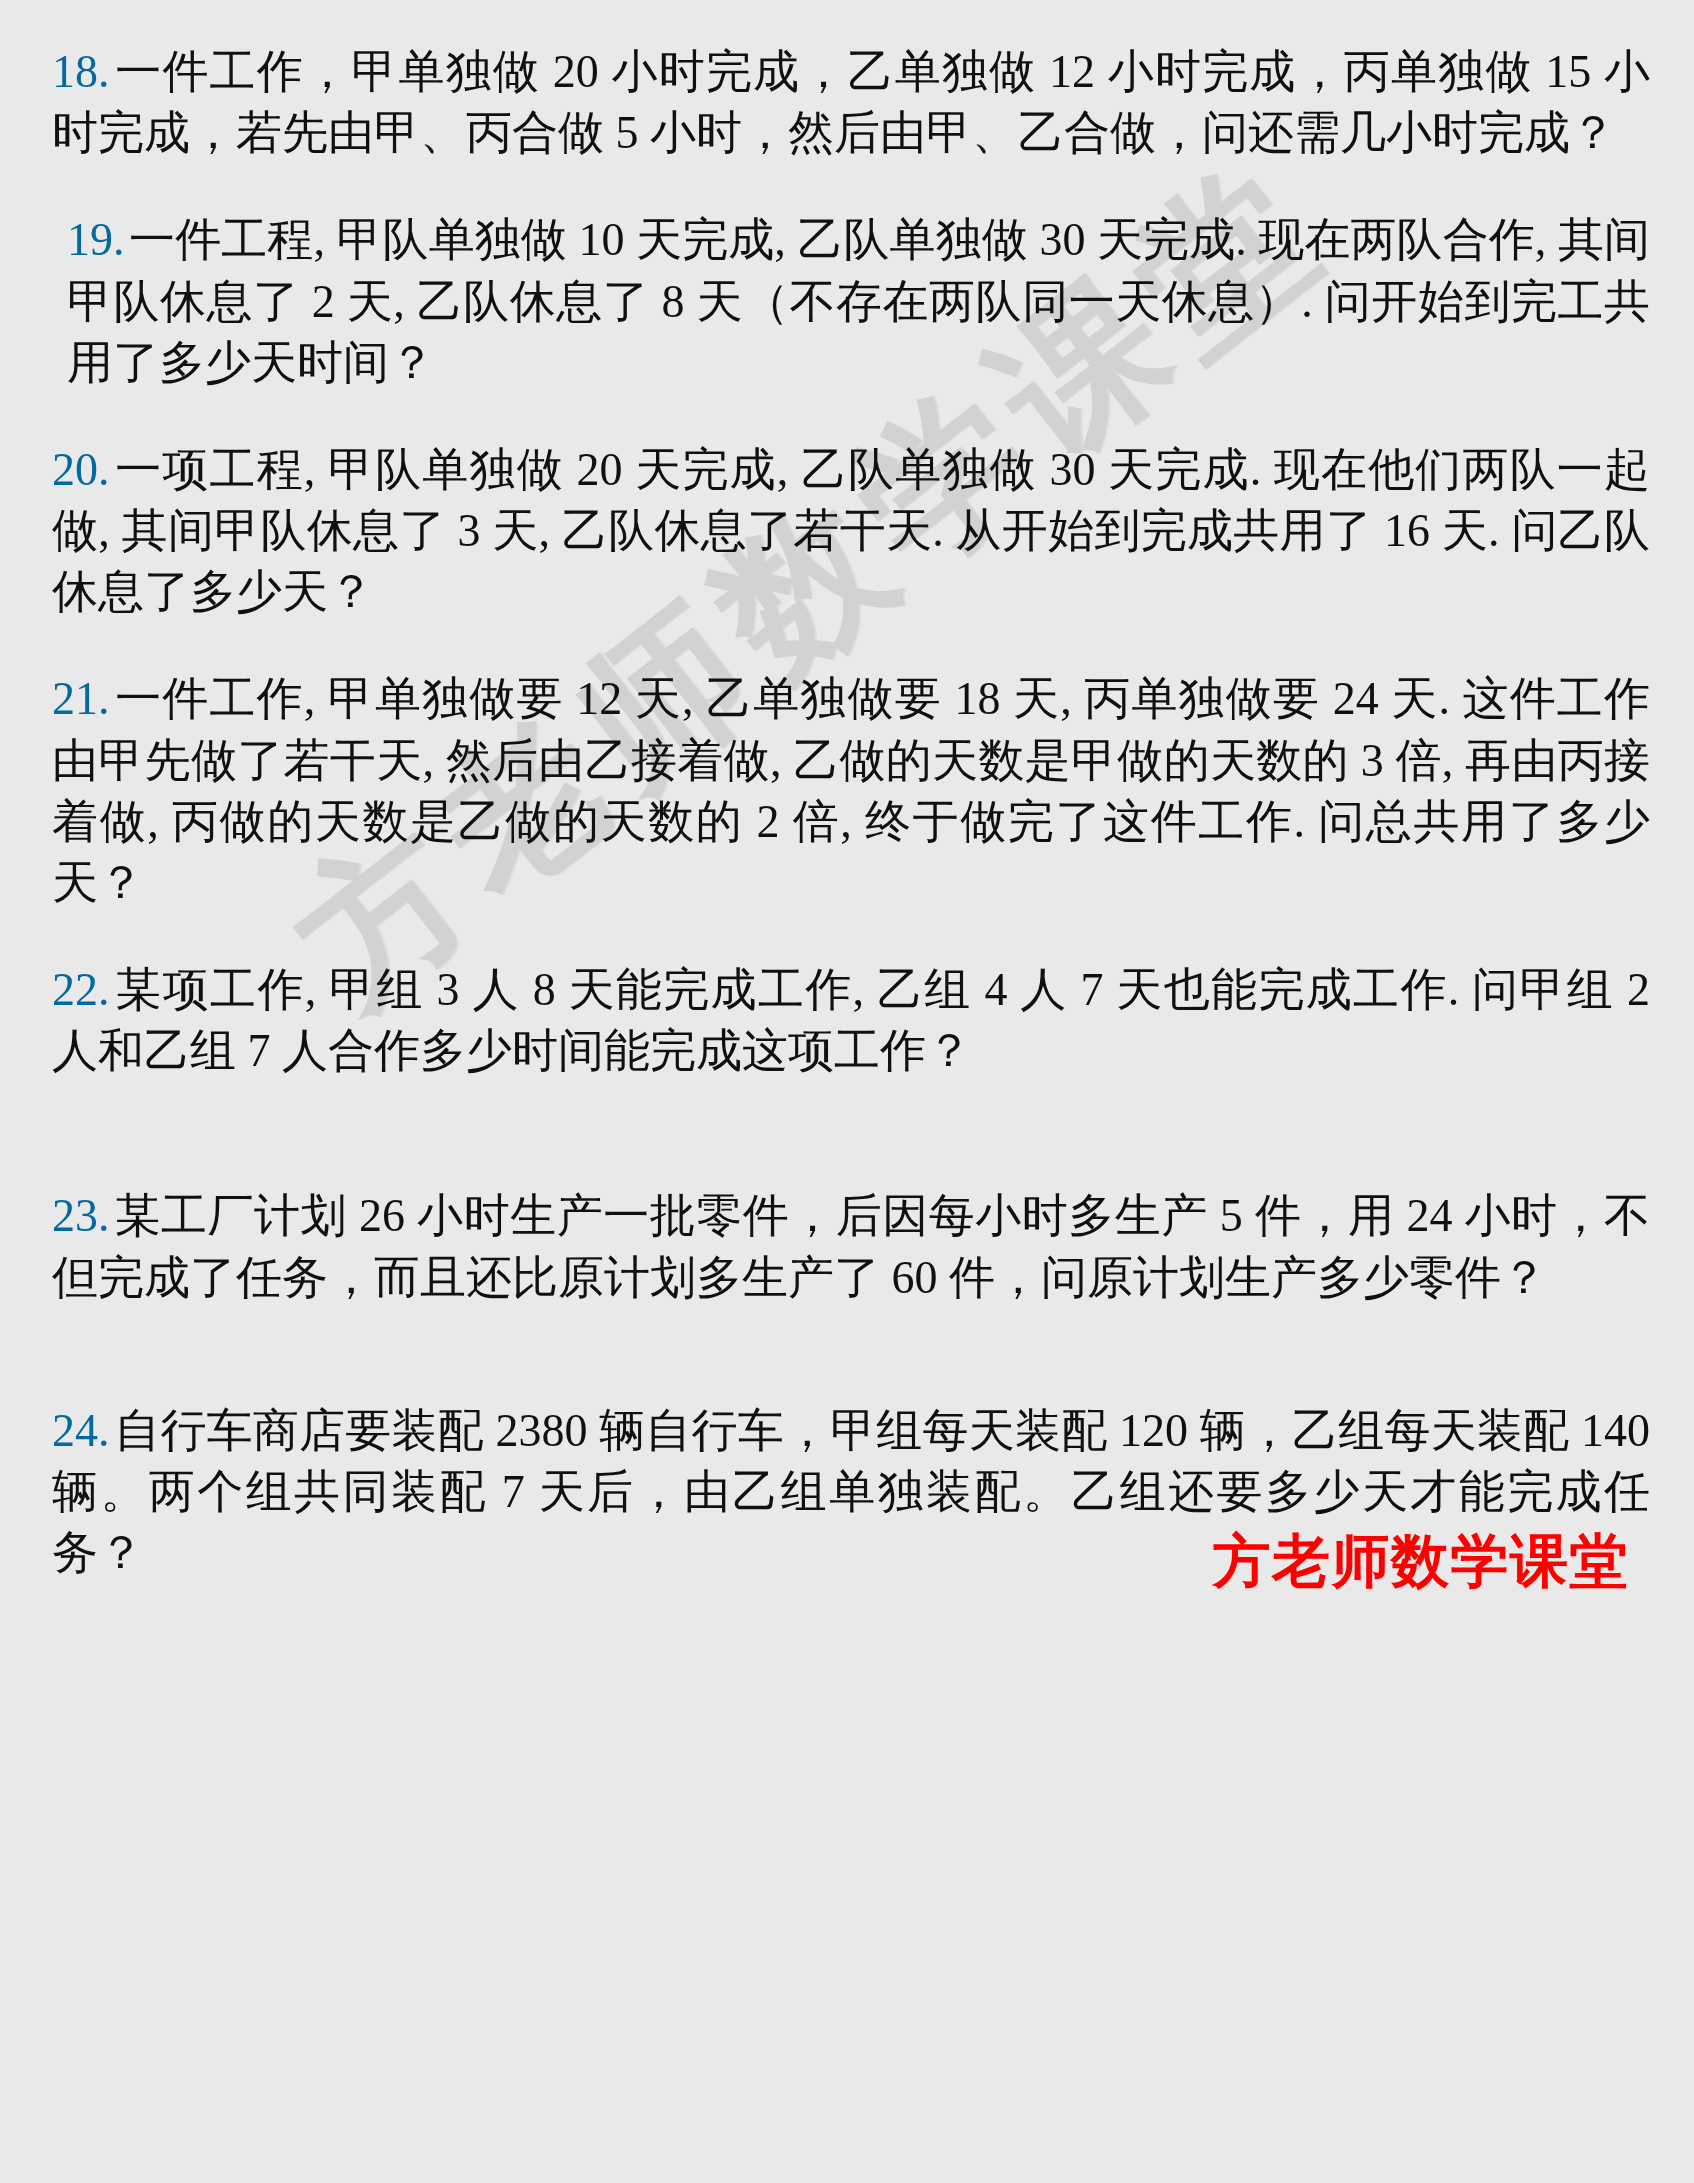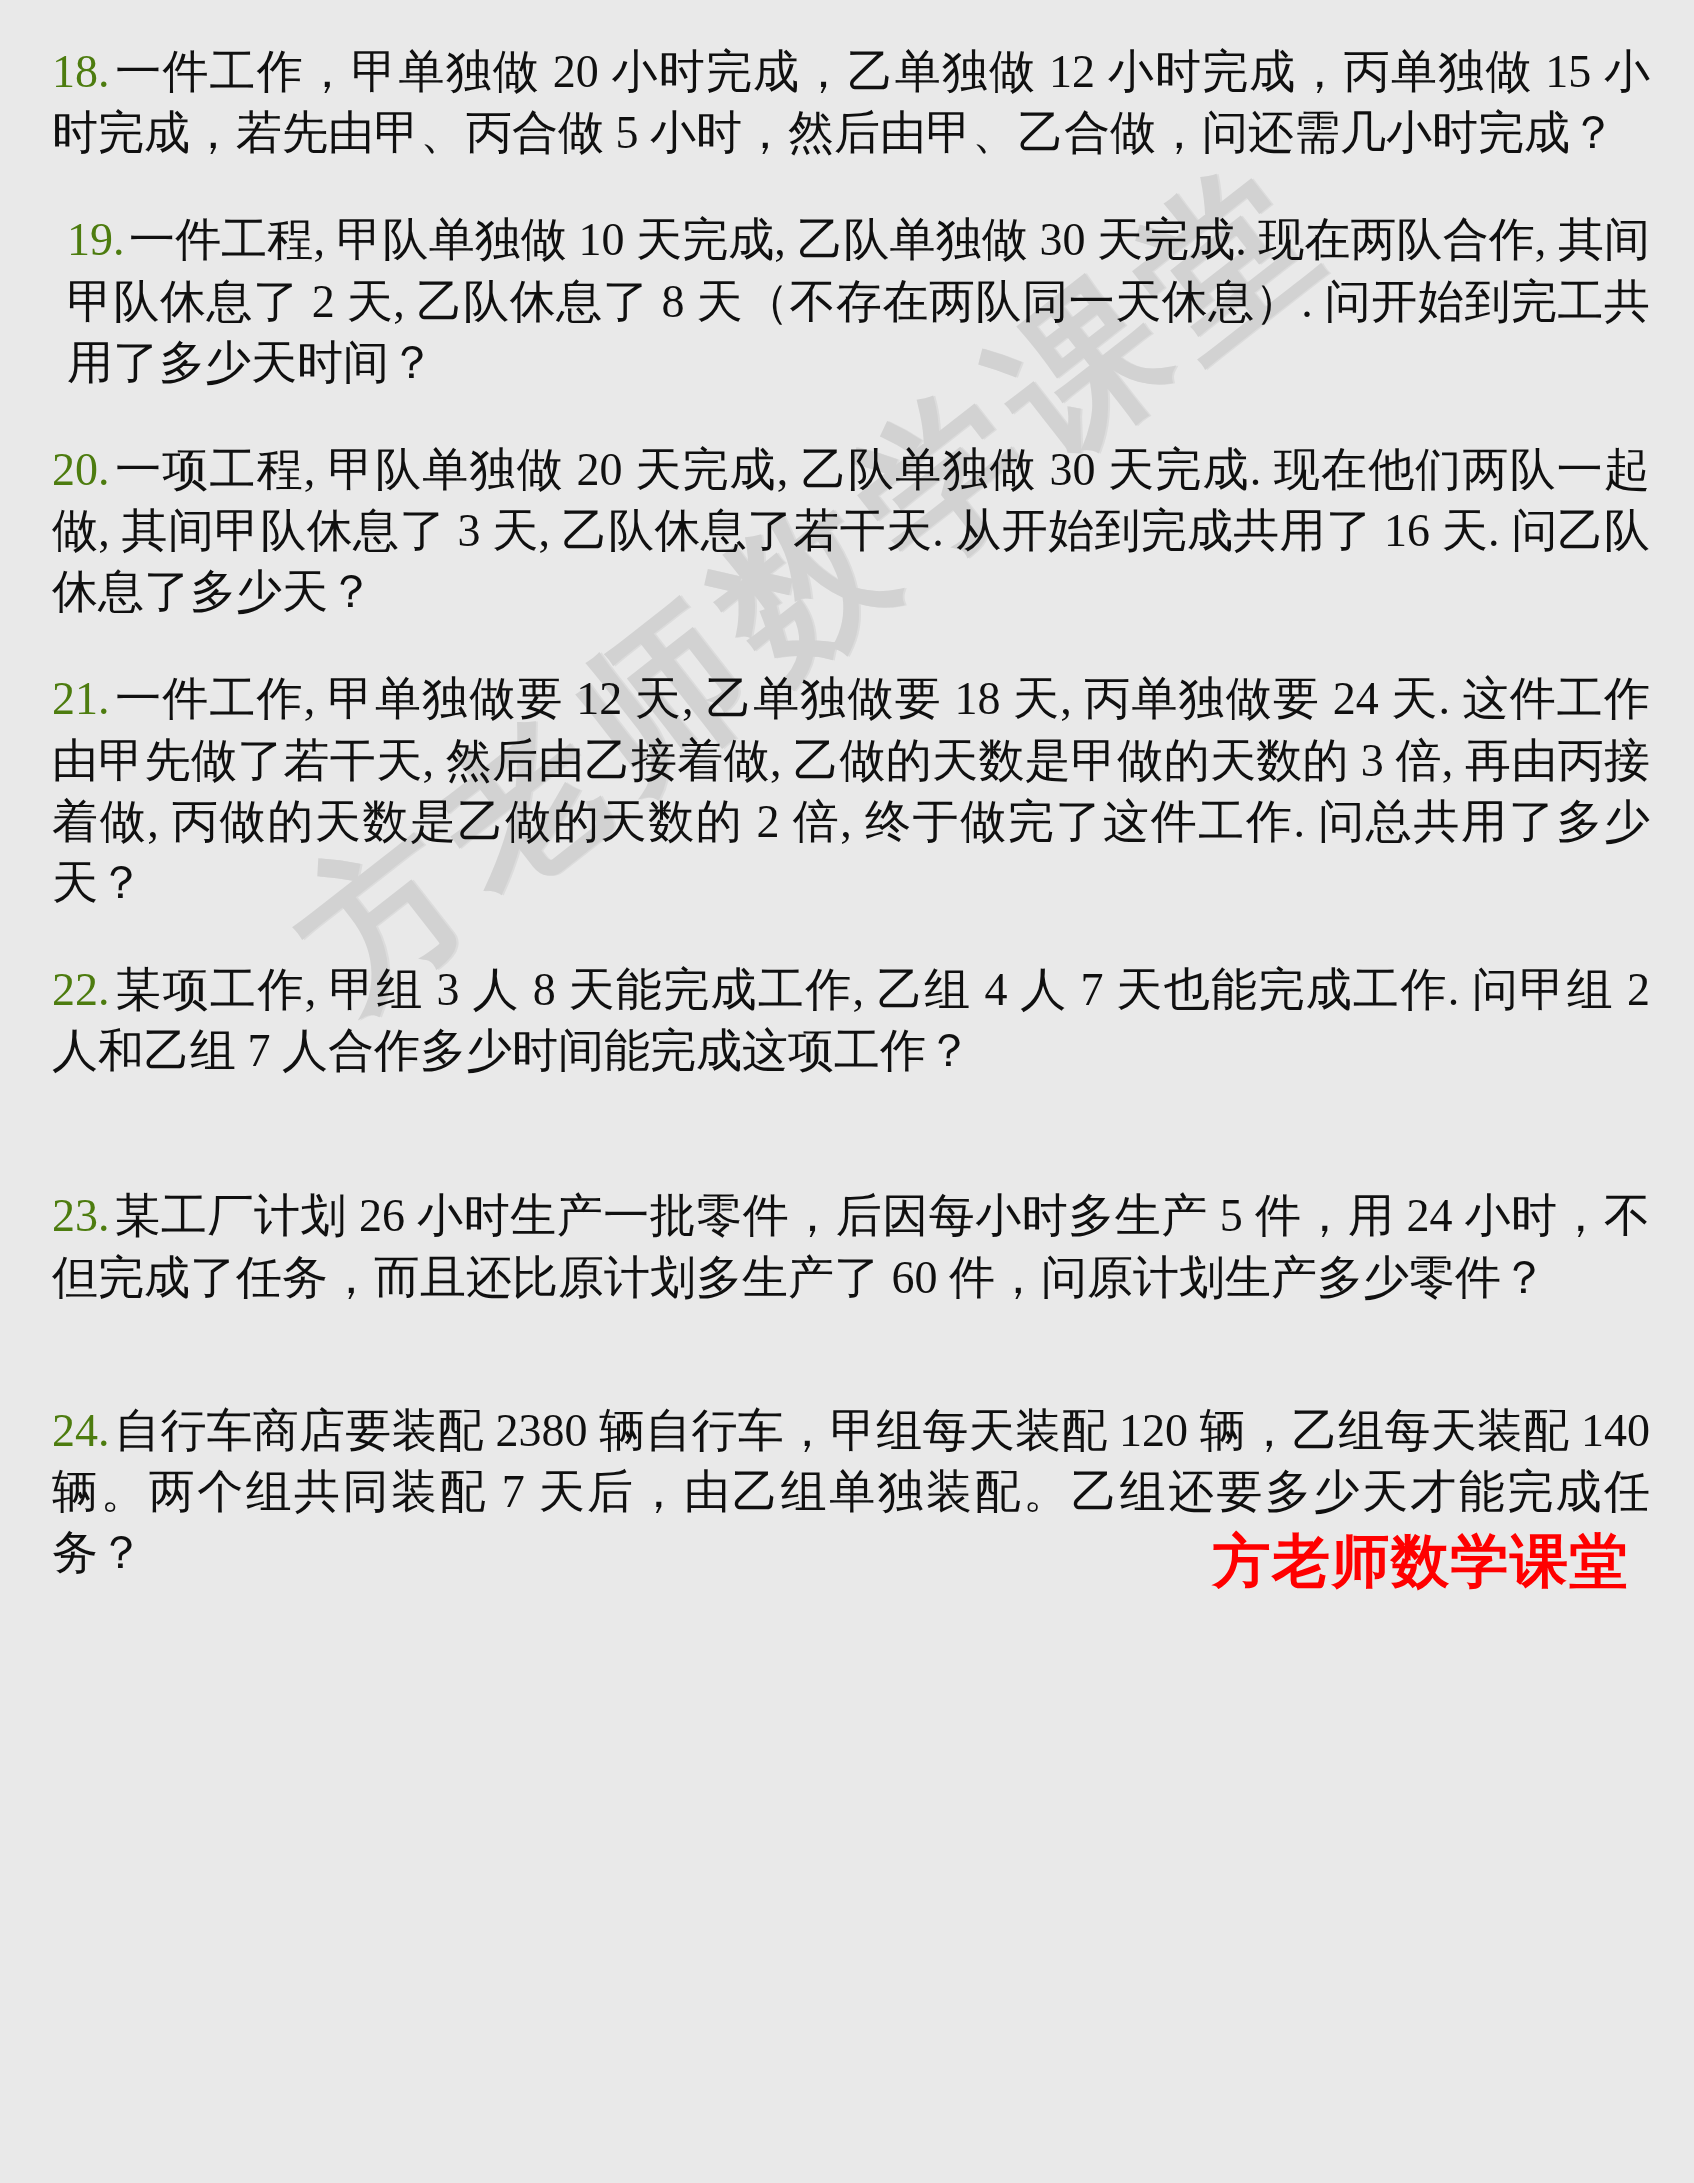--- a/index.html
+++ b/index.html
@@ -51,21 +51,21 @@
   .problem {
     margin: 0 0 39px 0;
     font-size: 46px;
     line-height: 1.33;
     color: #101010;
     text-align: justify;
     letter-spacing: 0px;
   }
 
   .problem .num {
-    color: #4d7c0f;
+    color: #0369a1;
     font-weight: normal;
     margin-right: 4.5px;
   }
 
   .brand {
     position: absolute;
     right: 66px;
     top: 1523px;
     font-size: 58px;
     font-weight: bold;

